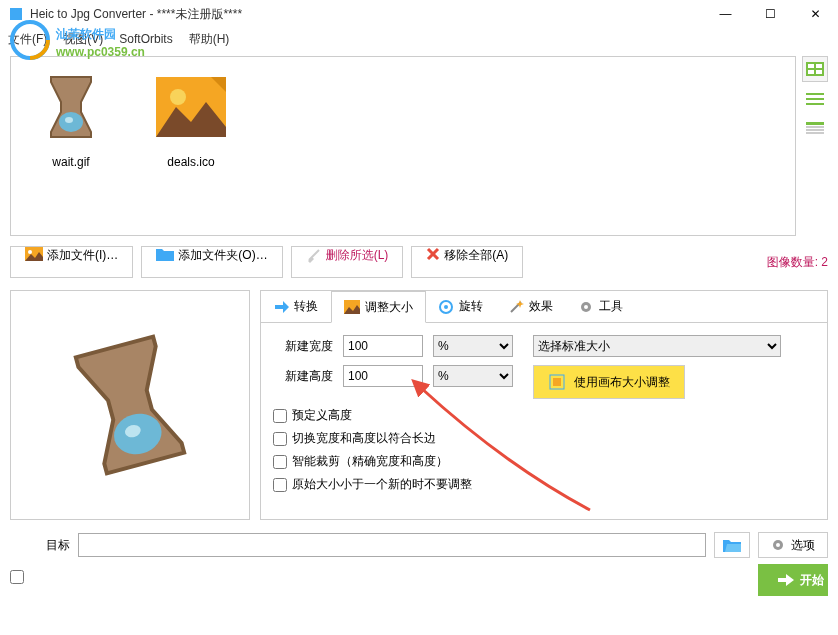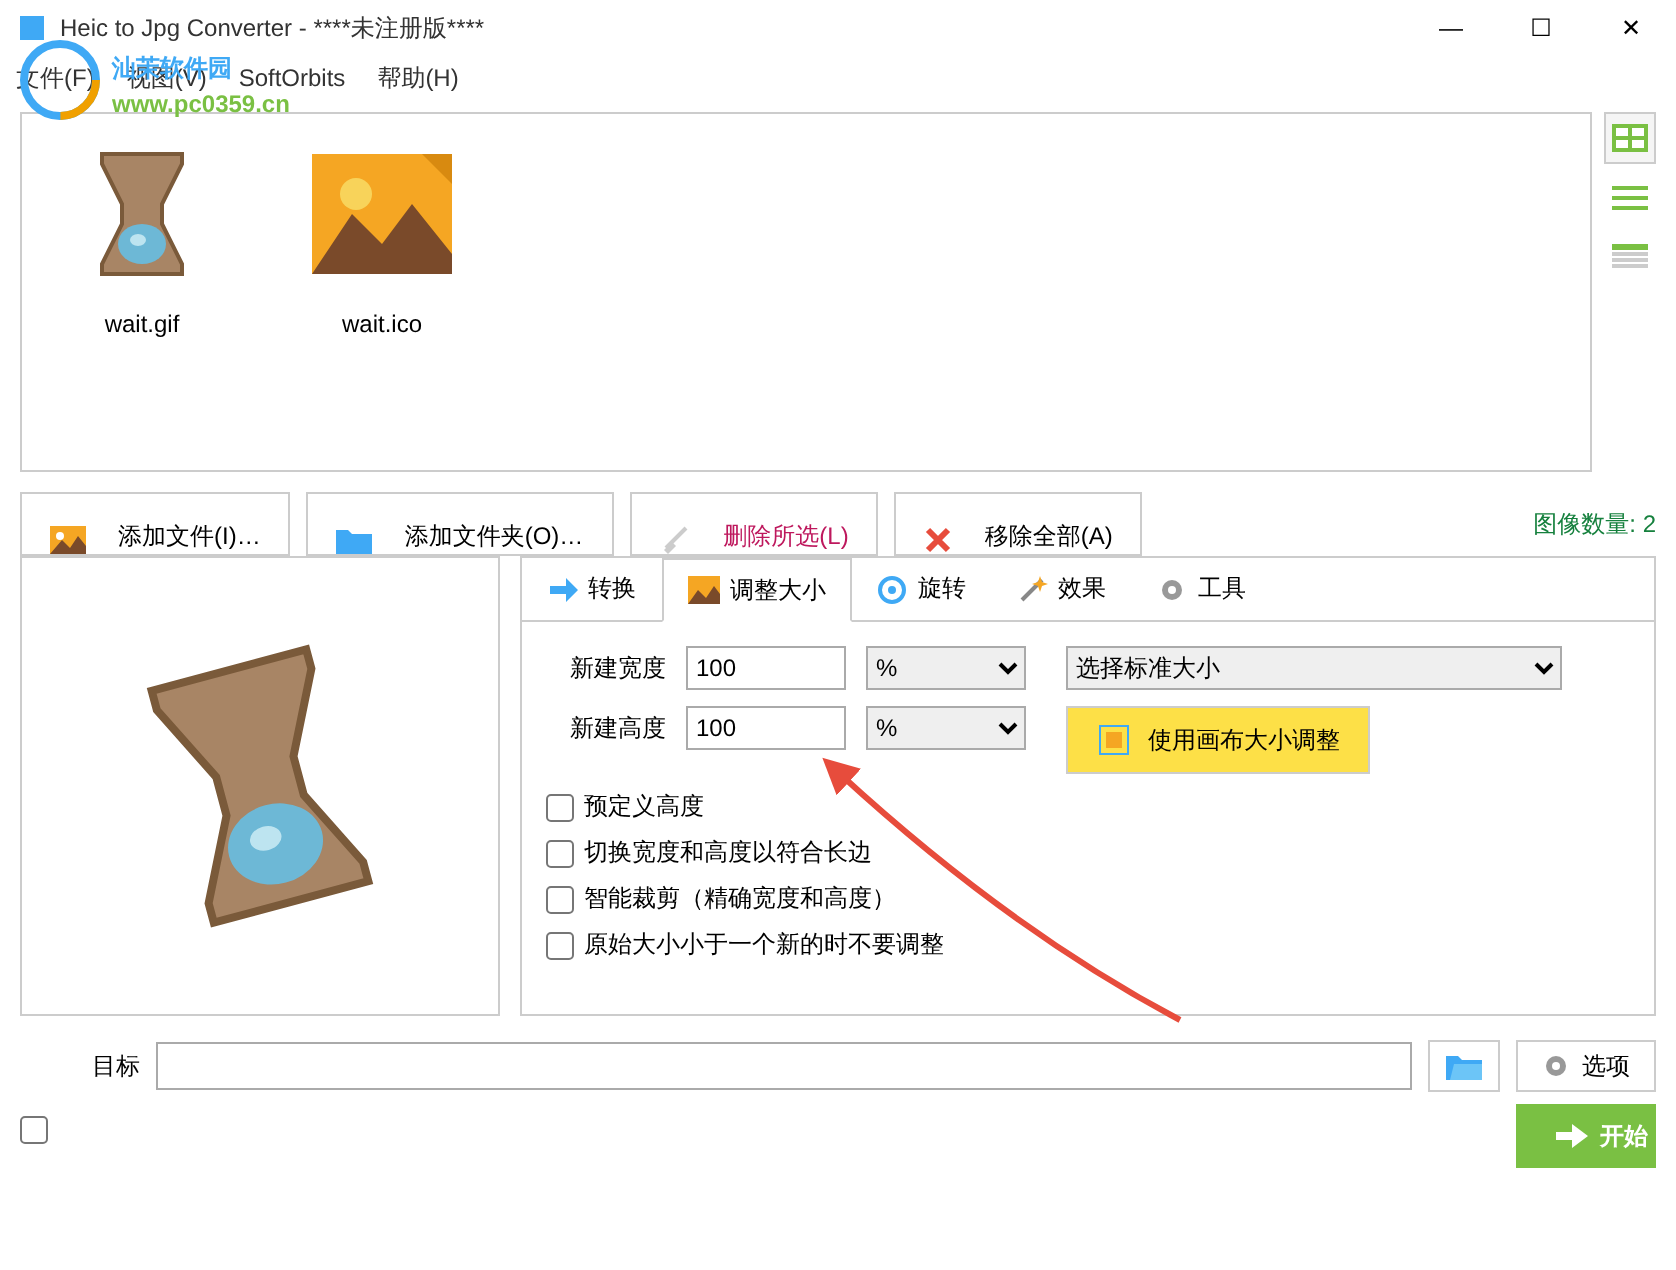--- a/index.html
+++ b/index.html
@@ -13,25 +13,25 @@
 .watermark { position: absolute; top: 18px; left: 8px; z-index: 100; pointer-events: none; }
 .content { padding: 6px 10px; }
 .gallery-wrap { display: flex; gap: 6px; }
 .gallery { flex: 1; border: 1px solid #ccc; height: 180px; padding: 10px; display: flex; gap: 20px; align-items: flex-start; }
 .gallery-item { text-align: center; width: 100px; }
 .gallery-item .thumb { width: 80px; height: 80px; margin: 0 auto 8px; display: flex; align-items: center; justify-content: center; }
 .side-icons { width: 26px; display: flex; flex-direction: column; gap: 4px; }
 .side-icon { width: 26px; height: 26px; border: 1px solid transparent; display: flex; align-items: center; justify-content: center; cursor: pointer; }
 .side-icon.active { border-color: #ccc; background: #f5f5f5; }
 .action-row { display: flex; gap: 8px; margin-top: 10px; align-items: center; }
-.action-btn { height: 32px; padding: 0 14px; border: 1px solid #ccc; background: #fff; display: flex; align-items: flex-end; gap: 16px; cursor: pointer; }
+.action-btn { height: 32px; padding: 0 14px; border: 1px solid #ccc; background: #fff; display: flex; align-items: flex-start; gap: 4px; cursor: pointer; }
 .action-btn.disabled { color: #be185d; }
 .spacer { flex: 1; }
-.label { color: #15803d; }
-.mid { display: flex; gap: 10px; }
+.label { color: #be185d; }
+.mid { display: flex; gap: 10px; margin-top: 12px; }
 .preview { width: 240px; height: 230px; border: 1px solid #ccc; display: flex; align-items: center; justify-content: center; }
 .tabs-area { flex: 1; }
 .tabs { height: 32px; border: 1px solid #ccc; border-bottom: none; display: flex; }
 .tab { padding: 0 12px; display: flex; align-items: center; gap: 5px; cursor: pointer; border-right: 1px solid transparent; }
 .tab.active { background: #fff; border: 1px solid #ccc; border-bottom: 1px solid #fff; margin-bottom: -1px; }
 .tab-body { border: 1px solid #ccc; padding: 12px; height: 198px; }
 .form-row { display: flex; align-items: center; gap: 10px; margin-bottom: 8px; }
 .form-row label { width: 60px; text-align: right; }
 .num-input { width: 80px; height: 22px; border: 1px solid #aaa; padding: 0 4px; }
 .unit-sel { width: 80px; height: 22px; border: 1px solid #aaa; }
@@ -97,21 +97,21 @@
       </div>
       <div class="gallery-item">
         <div class="thumb">
           <svg width="70" height="60" viewBox="0 0 70 60">
             <rect width="70" height="60" fill="#f5a623"></rect>
             <polygon points="55,0 70,0 70,15" fill="#d88a10"></polygon>
             <circle cx="22" cy="20" r="8" fill="#f8d35a"></circle>
             <path d="M0 60 L20 30 L35 45 L50 25 L70 50 L70 60 Z" fill="#7a4a2a"></path>
           </svg>
         </div>
-        <span>wait.ico</span>
+        <span>deals.ico</span>
       </div>
     </div>
     <div class="side-icons">
       <div class="side-icon active">
         <svg width="18" height="14">
             <rect width="18" height="14" fill="#7ac043"></rect>
             <rect x="2" y="2" width="6" height="4" fill="#fff"></rect>
             <rect x="10" y="2" width="6" height="4" fill="#fff"></rect>
             <rect x="2" y="8" width="6" height="4" fill="#fff"></rect>
             <rect x="10" y="8" width="6" height="4" fill="#fff"></rect>

